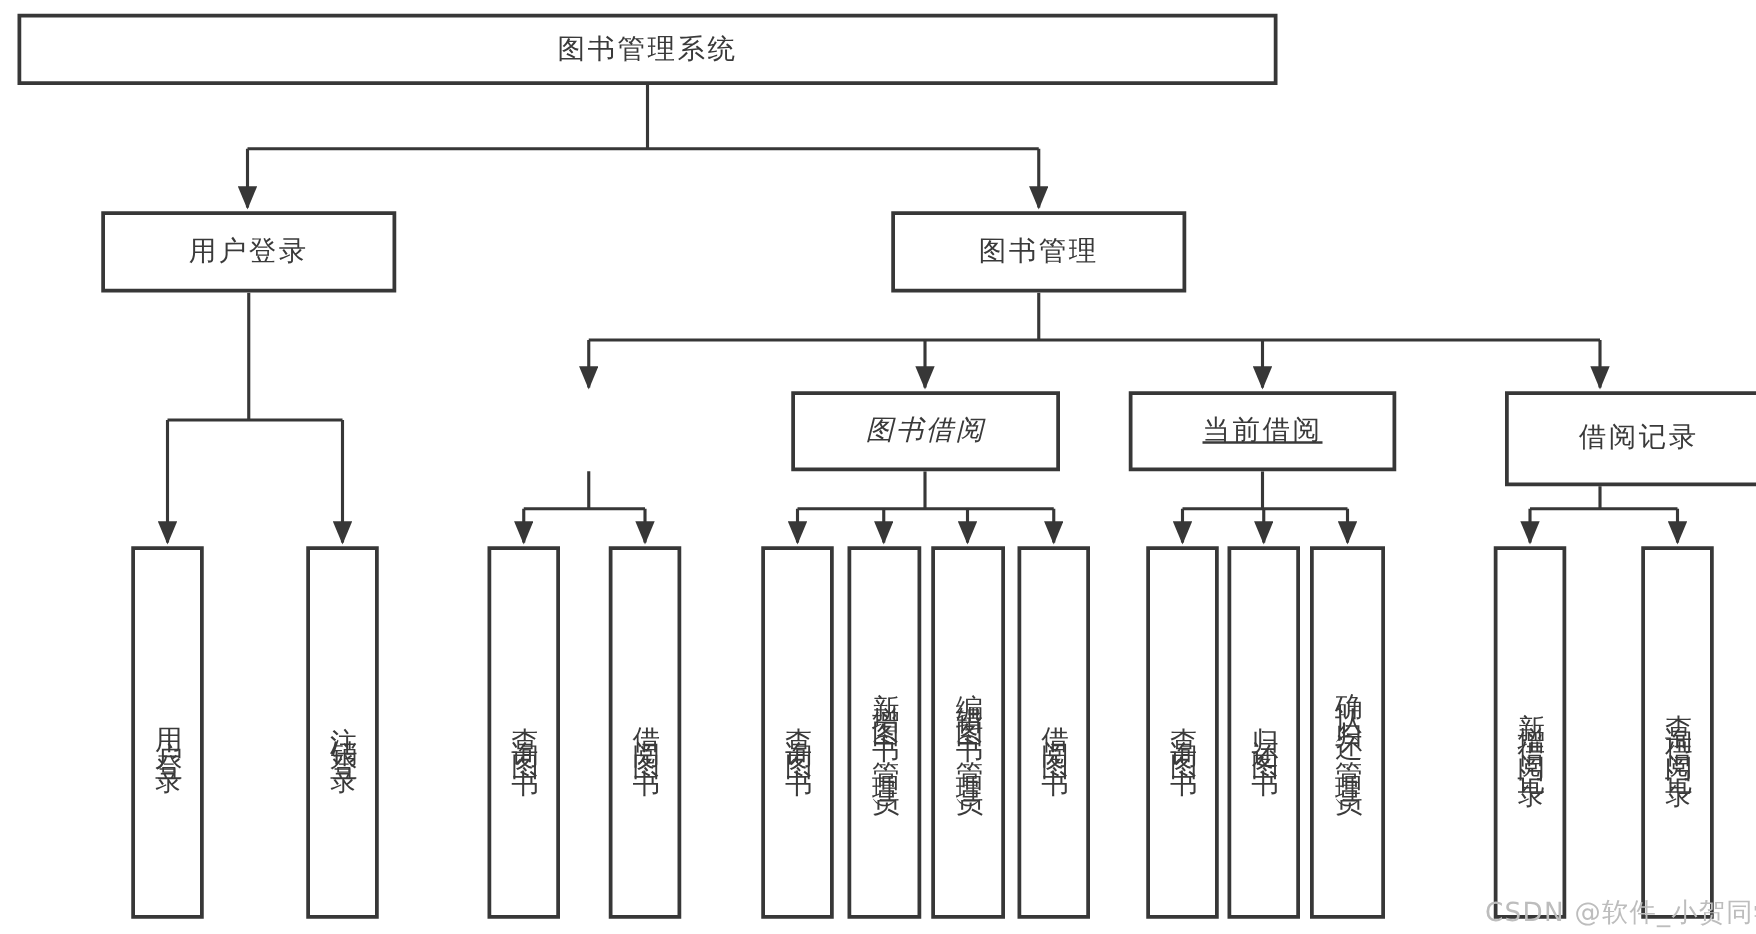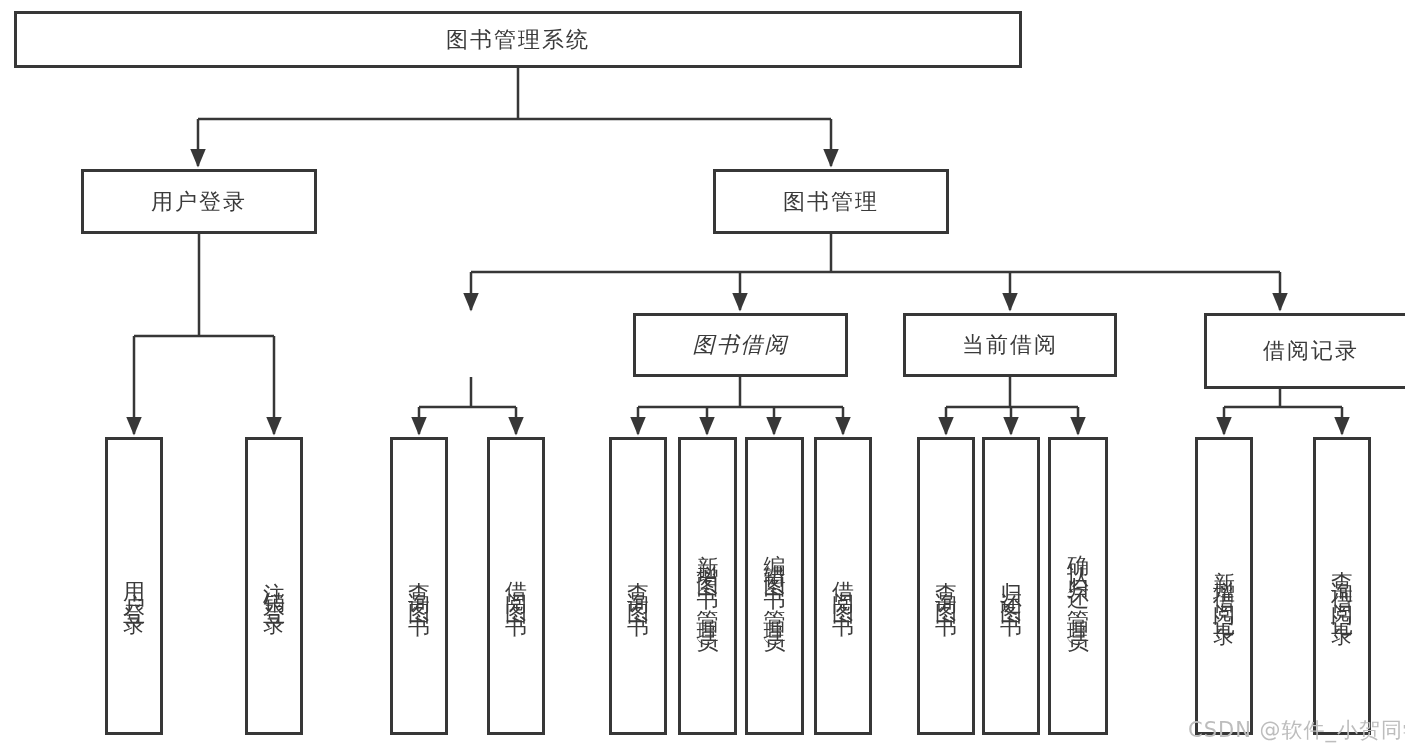--- a/index.html
+++ b/index.html
@@ -116,21 +116,21 @@
       <path d="M1342 407 V434" marker-end="url(#arw)"></path>
     </g>
   </svg>
 
   <div class="node root" style="left:14px; top:11px; width:1008px; height:57px;">图书管理系统</div>
 
   <div class="node" style="left:81px; top:169px; width:236px; height:65px;">用户登录</div>
   <div class="node" style="left:713px; top:169px; width:236px; height:65px;">图书管理</div>
 
   <div class="node" style="left:633px; top:313px; width:215px; height:64px;font-style:italic;">图书借阅</div>
-  <div class="node" style="left:903px; top:313px; width:214px; height:64px;">当前借阅</div>
+  <div class="node" style="left:903px; top:313px; width:214px; height:64px;text-decoration:underline;">当前借阅</div>
   <div class="node" style="left:1204px; top:313px; width:214px; height:76px;">借阅记录</div>
 
   <div class="vnode" style="left:105px; top:437px; width:58px; height:298px;">
     <span class="vtext">用户登录</span>
   </div>
   <div class="vnode" style="left:245px; top:437px; width:58px; height:298px;">
     <span class="vtext">注销登录</span>
   </div>
 
   <div class="vnode" style="left:390px; top:437px; width:58px; height:298px;">

